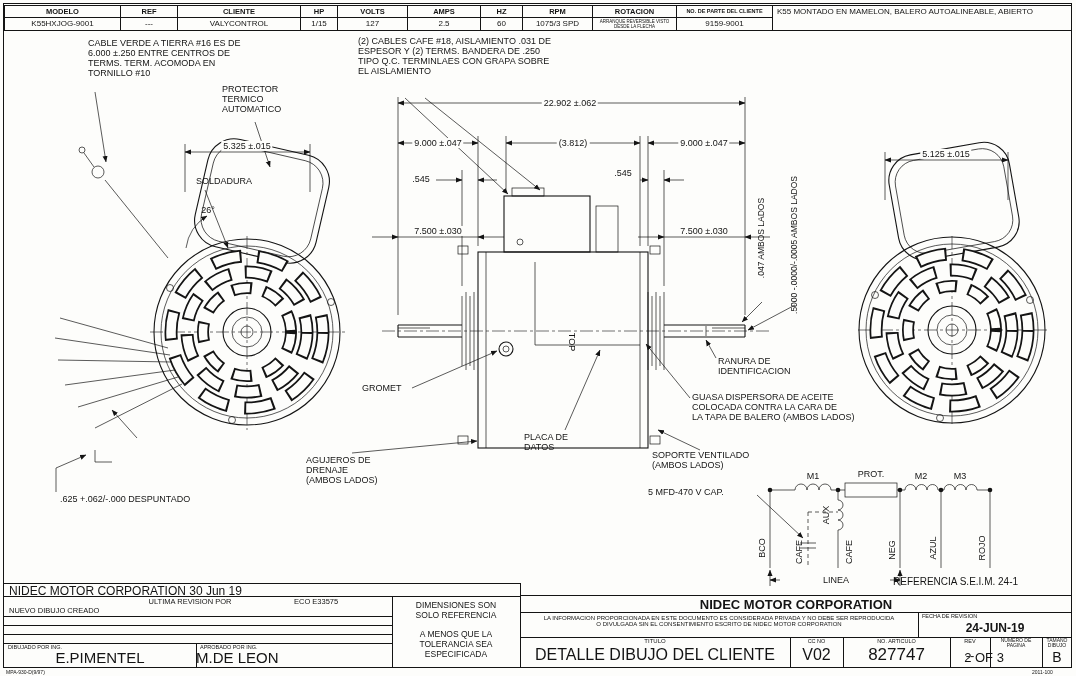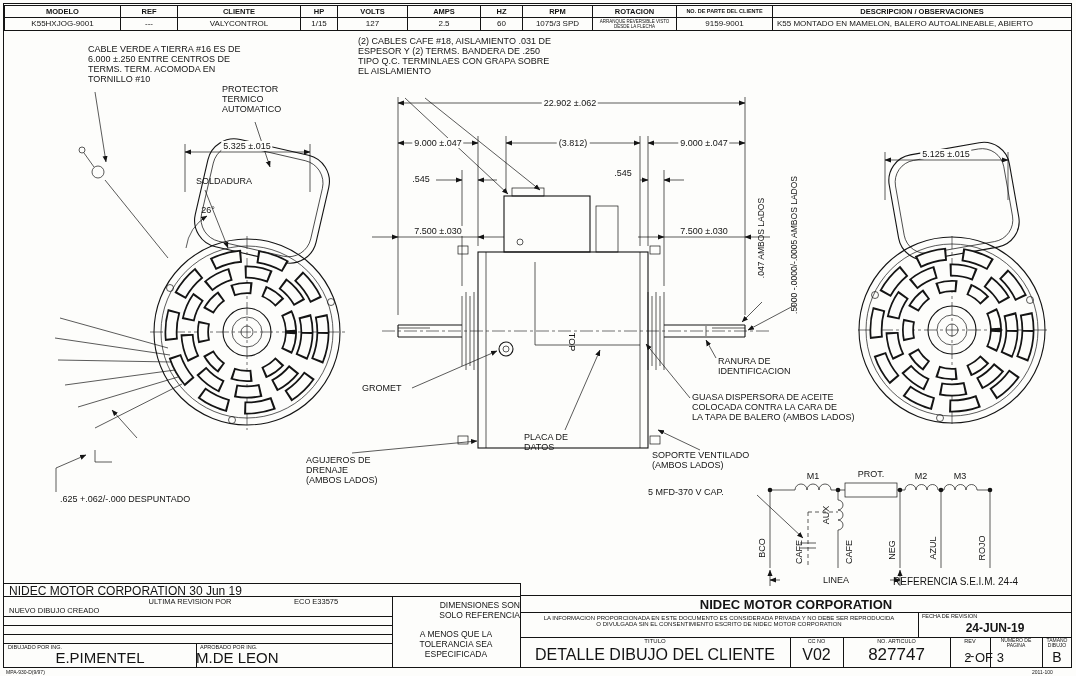--- a/index.html
+++ b/index.html
@@ -71,21 +71,20 @@
       </div>
     <div class="hcell" style="width:84px">
         <div class="hlab">ROTACION</div>
         <div class="hval tiny">ARRANQUE REVERSIBLE VISTO DESDE LA FLECHA</div>
       </div>
     <div class="hcell" style="width:96px">
         <div class="hlab" style="font-size:5.5px">NO. DE PARTE DEL CLIENTE</div>
         <div class="hval">9159-9001</div>
       </div>
     <div class="hcell" style="flex:1">
-        <div class="hlab">DESCRIPCION / OBSERVACIONES</div>
         <div class="hval" style="text-align:left;padding-left:4px">K55 MONTADO EN MAMELON, BALERO AUTOALINEABLE, ABIERTO</div>
       </div>
   </div>
 
   <svg width="1076" height="676" viewBox="0 0 1076 676">
     <defs>
       <marker id="arr" viewBox="0 0 10 10" refX="9.5" refY="5" markerWidth="9" markerHeight="9" orient="auto-start-reverse">
         <path d="M0,1 L10,5 L0,9 z" fill="#141414"></path>
       </marker>
     </defs>
@@ -276,21 +275,21 @@
       <g fill="#141414">
         <circle cx="770" cy="490" r="2.3"></circle>
           <circle cx="838" cy="490" r="2.3"></circle>
         <circle cx="900" cy="490" r="2.3"></circle>
           <circle cx="941" cy="490" r="2.3"></circle>
         <circle cx="990" cy="490" r="2.3"></circle>
       </g>
     </g>
   </svg>
 
-  <div class="lbl" style="left:88px;top:44px">CABLE VERDE A TIERRA #16 ES DE
+  <div class="lbl" style="left:88px;top:38px">CABLE VERDE A TIERRA #16 ES DE
 6.000 ±.250 ENTRE CENTROS DE
 TERMS. TERM. ACOMODA EN
 TORNILLO #10</div>
   <div class="lbl" style="left:222px;top:84px">PROTECTOR
 TERMICO
 AUTOMATICO</div>
   <div class="lbl" style="left:358px;top:36px">(2) CABLES CAFE #18, AISLAMIENTO .031 DE
 ESPESOR Y (2) TERMS. BANDERA DE .250
 TIPO Q.C. TERMINLAES CON GRAPA SOBRE
 EL AISLAMIENTO</div>
@@ -317,34 +316,34 @@
   <div class="lbl" style="left:718px;top:356px">RANURA DE
 IDENTIFICACION</div>
   <div class="lbl" style="left:692px;top:392px">GUASA DISPERSORA DE ACEITE
 COLOCADA CONTRA LA CARA DE
 LA TAPA DE BALERO (AMBOS LADOS)</div>
   <div class="lbl" style="left:652px;top:450px">SOPORTE VENTILADO
 (AMBOS LADOS)</div>
   <div class="lbl" style="left:60px;top:494px">.625 +.062/-.000 DESPUNTADO</div>
   <div class="lbl vt90" style="left:572px;top:342px">TOP</div>
 
-  <div class="lbl" style="left:648px;top:487px">5 MFD-370 V CAP.</div>
+  <div class="lbl" style="left:648px;top:487px">5 MFD-470 V CAP.</div>
   <div class="lbl ctr" style="left:813px;top:476px">M1</div>
   <div class="lbl ctr" style="left:871px;top:474px">PROT.</div>
   <div class="lbl ctr" style="left:921px;top:476px">M2</div>
   <div class="lbl ctr" style="left:960px;top:476px">M3</div>
   <div class="lbl vt" style="left:826px;top:515px">AUX</div>
   <div class="lbl vt" style="left:762px;top:548px">BCO</div>
   <div class="lbl vt" style="left:799px;top:552px">CAFE</div>
   <div class="lbl vt" style="left:849px;top:552px">CAFE</div>
   <div class="lbl vt" style="left:892px;top:550px">NEG</div>
   <div class="lbl vt" style="left:933px;top:548px">AZUL</div>
   <div class="lbl vt" style="left:982px;top:548px">ROJO</div>
   <div class="lbl ctr bg" style="left:836px;top:580px">LINEA</div>
-  <div class="lbl" style="left:893px;top:576px;font-size:10px">REFERENCIA S.E.I.M. 24-4</div>
+  <div class="lbl" style="left:893px;top:576px;font-size:10px">REFERENCIA S.E.I.M. 24-1</div>
 
   <div class="hline" style="left:4px;top:583px;width:516px"></div>
   <div class="hline" style="left:4px;top:596px;width:516px"></div>
   <div class="hline" style="left:4px;top:616px;width:389px"></div>
   <div class="hline" style="left:4px;top:625px;width:389px"></div>
   <div class="hline" style="left:4px;top:634px;width:389px"></div>
   <div class="hline" style="left:4px;top:643px;width:389px"></div>
   <div class="vline" style="left:392px;top:596px;height:72px"></div>
   <div class="vline" style="left:520px;top:583px;height:85px"></div>
   <div class="vline" style="left:196px;top:643px;height:25px"></div>
@@ -359,21 +358,21 @@
   <div class="vline" style="left:1042px;top:637px;height:31px"></div>
 
   <div class="tb" style="left:9px;top:584px;font-size:12px">NIDEC MOTOR CORPORATION 30 Jun 19</div>
   <div class="tb" style="left:90px;top:597px;width:200px;text-align:center;font-size:7.5px">ULTIMA REVISION POR</div>
   <div class="tb" style="left:294px;top:597px;font-size:7.5px">ECO E33575</div>
   <div class="tb" style="left:9px;top:606px;font-size:7.5px">NUEVO DIBUJO CREADO</div>
   <div class="tb" style="left:8px;top:644px;font-size:5.5px">DIBUJADO POR ING.</div>
   <div class="tb" style="left:4px;top:649px;width:192px;text-align:center;font-size:15px">E.PIMENTEL</div>
   <div class="tb" style="left:200px;top:644px;font-size:5.5px">APROBADO POR ING.</div>
   <div class="tb" style="left:196px;top:649px;width:196px;text-align:left;font-size:15px">M.DE LEON</div>
-  <div class="tb" style="left:392px;top:600px;width:128px;text-align:right;font-size:8.5px">DIMENSIONES SON
+  <div class="tb" style="left:392px;top:600px;width:128px;text-align:center;font-size:8.5px">DIMENSIONES SON
 SOLO REFERENCIA</div>
   <div class="tb" style="left:392px;top:629px;width:128px;text-align:center;font-size:8.5px">A MENOS QUE LA
 TOLERANCIA SEA
 ESPECIFICADA</div>
 
   <div class="tb" style="left:520px;top:597px;width:552px;text-align:center;font-size:13px;font-weight:bold">NIDEC MOTOR CORPORATION</div>
   <div class="tb" style="left:524px;top:615px;width:390px;text-align:center;font-size:6px">LA INFORMACION PROPORCIONADA EN ESTE DOCUMENTO ES CONSIDERADA PRIVADA Y NO DEBE SER REPRODUCIDA
 O DIVULGADA SIN EL CONSENTIMIENTO ESCRITO DE NIDEC MOTOR CORPORATION</div>
   <div class="tb" style="left:922px;top:613px;font-size:5.5px">FECHA DE REVISION</div>
   <div class="tb" style="left:918px;top:621px;width:154px;text-align:center;font-size:12px;font-weight:bold">24-JUN-19</div>

